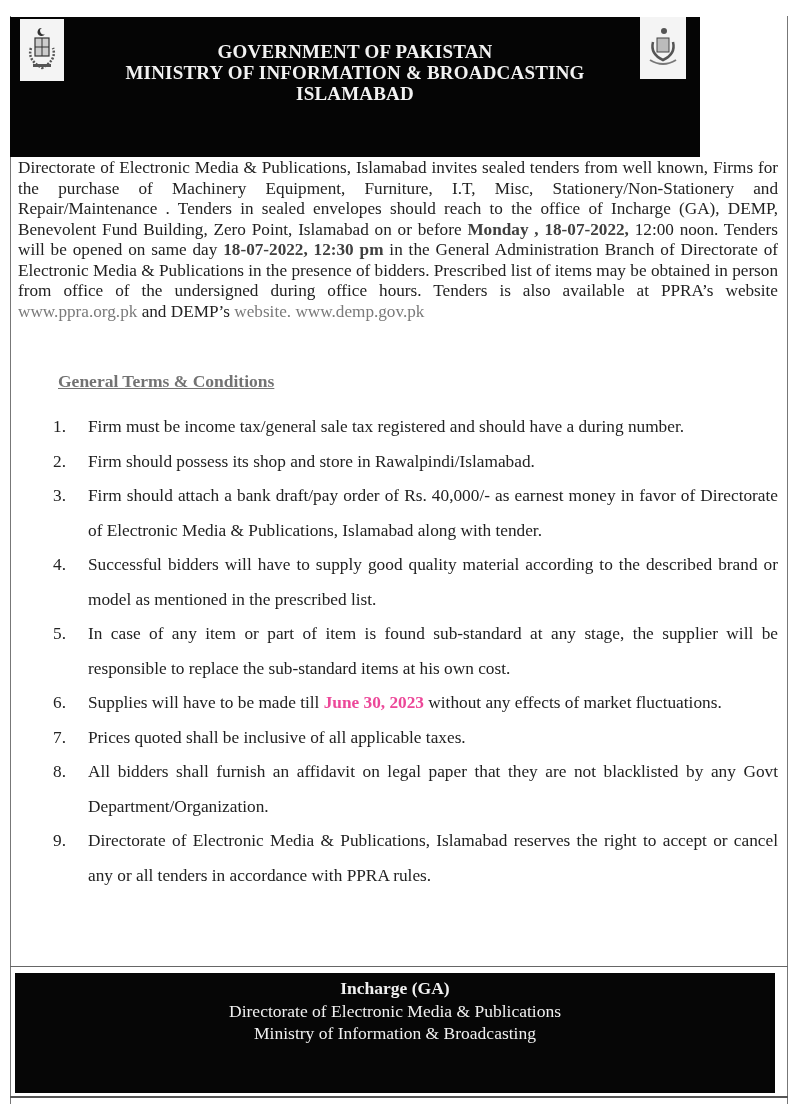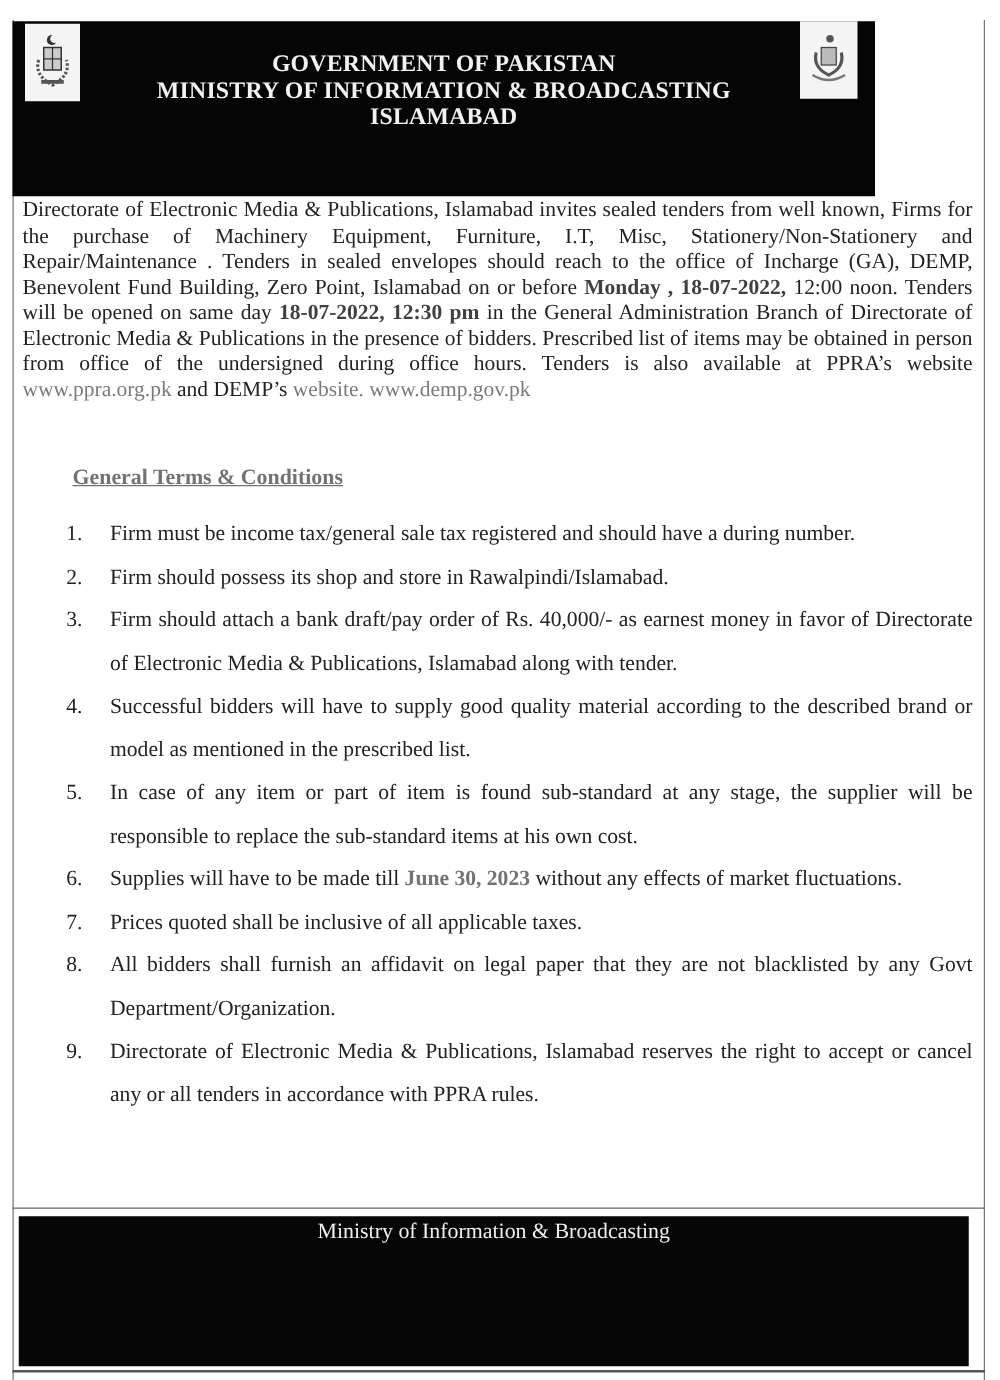--- a/index.html
+++ b/index.html
@@ -38,21 +38,21 @@
     position: absolute; left: 18px; top: 371px; font-weight: bold;
     font-size: 17.5px; text-decoration: underline; color: #737373; margin-left: 40px;
   }
   .terms {
     position: absolute; left: 35px; top: 410px; width: 743px;
     margin: 0; padding: 0; list-style: none;
   }
   .term { display: flex; font-size: 17.3px; line-height: 34.5px; color: #222; }
   .term .num { width: 53px; flex: 0 0 53px; padding-left: 18px; box-sizing: border-box; }
   .term .txt { flex: 1; text-align: justify; text-align-last: left; }
-  .term .txt b { color: #737373; }
+  .term .txt b { color: #ec4899; }
 
   .footer-outer {
     position: absolute; left: 10px; top: 966px; width: 778px; height: 138px;
     border-top: 1px solid #666;
   }
   .footer-box {
     position: absolute; left: 15px; top: 973px; width: 760px; height: 120px;
     background: #060606; color: #f0f0f0; text-align: center;
     font-size: 17.5px; line-height: 22.5px;
   }
@@ -130,15 +130,17 @@
       <span class="txt">All bidders shall furnish an affidavit on legal paper that they are not blacklisted by any Govt Department/Organization.</span>
     </li>
   <li class="term">
       <span class="num">9.</span>
       <span class="txt">Directorate of Electronic Media &amp; Publications, Islamabad reserves the right to accept or cancel any or all tenders in accordance with PPRA rules.</span>
     </li>
 </ol>
 
 <div class="footer-outer"></div>
 <div class="footer-box">
+  <div class="f-title">Incharge (GA)</div>
+  <div>Directorate of Electronic Media &amp; Publications</div>
   <div>Ministry of Information &amp; Broadcasting</div>
 </div>
 <div class="bottom-rule"></div>
 
 </body></html>

